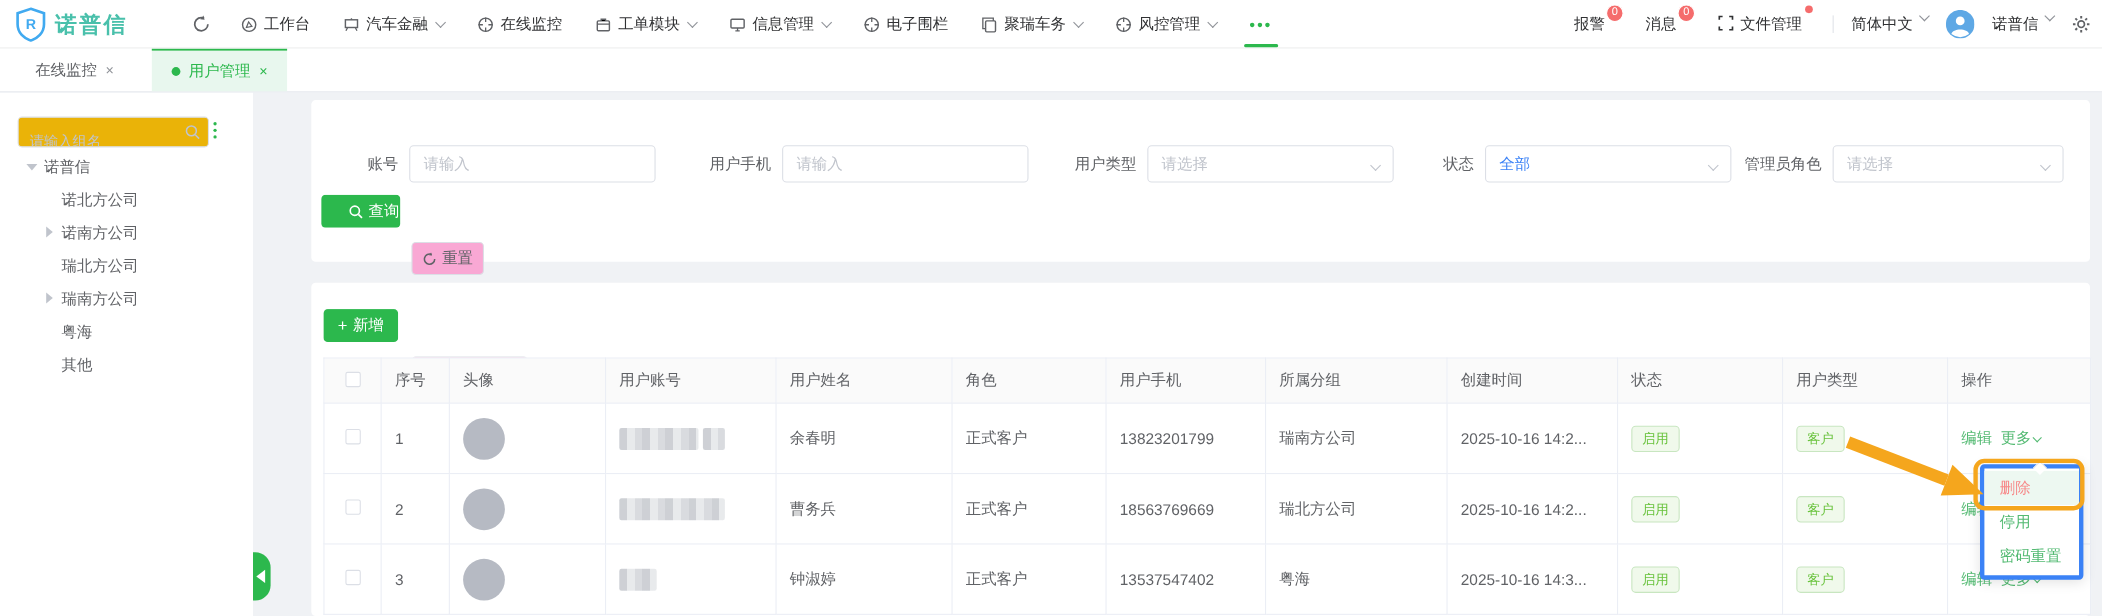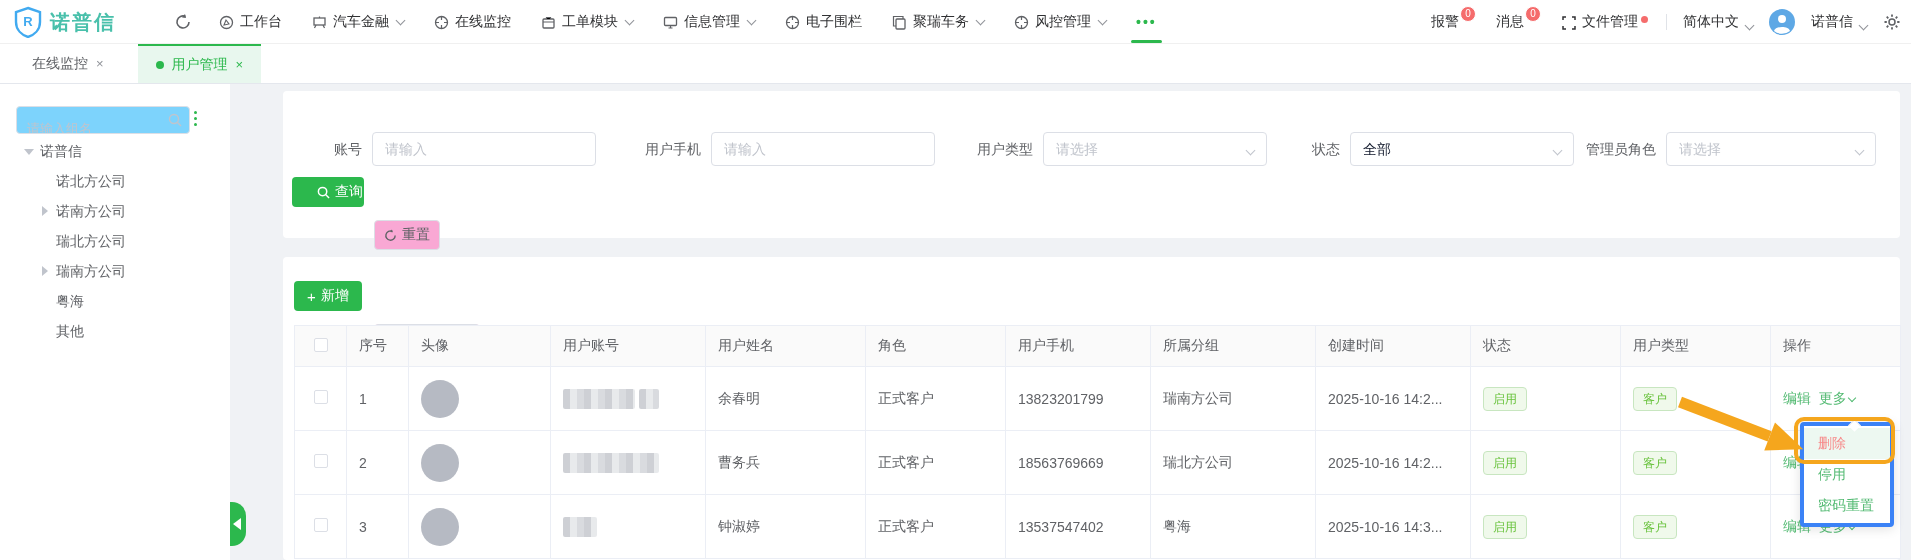--- a/index.html
+++ b/index.html
@@ -16,35 +16,35 @@
   #refresh-btn { left:174px; top:13px; }
   #topmenu { left:204px; top:0; height:44px; display:flex; align-items:center; }
   .mitem { display:flex; align-items:center; gap:6px; padding:0 15px; height:44px; cursor:pointer; color:#303133; }
   .mitem.more { color:#2cb84d; font-weight:bold; letter-spacing:2px; position:relative; }
   .mitem.more::after { content:""; position:absolute; left:10px; right:10px; bottom:1px; height:3px; background:#2cb84d; border-radius:2px; }
   .chev { display:inline-block; width:7px; height:7px; border-right:1.5px solid #909399; border-bottom:1.5px solid #909399; transform:rotate(45deg); margin-left:2px; position:relative; top:-2px; }
   #topright { right:10px; top:0; height:44px; display:flex; align-items:center; gap:16px; }
   .badge { display:inline-block; min-width:16px; height:16px; line-height:14px; text-align:center; background:#f56c6c; color:#fff; font-size:10px; border-radius:9px; border:1px solid #fff; position:relative; top:-9px; left:-4px; }
   .reddot { display:inline-block; width:7px; height:7px; background:#f56c6c; border-radius:50%; position:relative; top:-8px; left:-2px; }
   .vdiv { width:1px; height:16px; background:#e0e3e8; }
-  .withicon { display:flex; align-items:flex-end; gap:5px; cursor:pointer; }
+  .withicon { display:flex; align-items:flex-start; gap:5px; cursor:pointer; }
   #avatar-top { width:26px; height:26px; }
 
   
   #tabbar { left:0; top:44px; width:1911px; height:40px; background:#fff; border-bottom:1px solid #e4e7ed; z-index:15; display:flex; align-items:stretch; }
   .tab { display:flex; align-items:center; gap:8px; padding:0 18px; margin-left:14px; color:#606266; cursor:pointer; }
   .tab .x { color:#909399; font-size:13px; }
   .tab.active { background:#e8f7ee; color:#2cb84d; border-top:2px solid #2cb84d; margin-left:16px; }
   .tab.active .x { color:#2cb84d; }
   .tabdot { width:8px; height:8px; border-radius:50%; background:#2cb84d; }
   #tab-overflow { position:absolute; right:14px; top:60px; }
 
   
   #sidebar { left:0; top:84px; width:230px; height:476px; background:#fff; }
-  #group-search { left:16px; top:22px; width:174px; height:28px; border:1px solid #dcdfe6; border-radius:4px; padding:16px 26px 0 10px; font-size:13px; color:#606266; background:#7dd3fc; outline:none; }
+  #group-search { left:16px; top:22px; width:174px; height:28px; border:1px solid #dcdfe6; border-radius:4px; padding:16px 26px 0 10px; font-size:13px; color:#606266; background:#eab308; outline:none; }
   #group-search::placeholder { color:#c0c4cc; }
   #search-mag { left:168px; top:29px; }
   #side-dots { left:194px; top:27px; display:flex; flex-direction:column; gap:3px; }
   #side-dots i { width:3px; height:3px; background:#2cb84d; border-radius:50%; }
   .tree { left:0; top:52px; width:230px; }
   .tnode { height:30px; line-height:30px; color:#606266; cursor:pointer; position:relative; }
   .tnode .lbl { position:absolute; }
   .tri-down { position:absolute; left:24px; top:13px; border-left:5px solid transparent; border-right:5px solid transparent; border-top:6px solid #c0c4cc; }
   .tri-right { position:absolute; left:42px; top:10px; border-top:5px solid transparent; border-bottom:5px solid transparent; border-left:6px solid #c0c4cc; }
   #collapse-handle { left:230px; top:418px; width:16px; height:44px; background:#2cb84d; border-radius:0 14px 14px 0; cursor:pointer; }
@@ -53,21 +53,21 @@
   
   .card { background:#fff; border-radius:4px; }
   #filter-card { left:283px; top:91px; width:1617px; height:147px; }
   #table-card { left:283px; top:257px; width:1617px; height:303px; overflow:visible; }
 
   .flabel { position:absolute; height:34px; line-height:34px; color:#606266; text-align:right; }
   .finput, .fselect { position:absolute; height:34px; border:1px solid #dcdfe6; border-radius:4px; background:#fff; font-size:14px; }
   .finput { padding:0 12px; color:#606266; outline:none; width:224px; }
   .finput::placeholder { color:#c0c4cc; }
   .fselect { line-height:32px; padding:0 28px 0 12px; color:#c0c4cc; cursor:pointer; }
-  .fselect.hasval { color:#0f172a; }
+  .fselect.hasval { color:#3b82f6; }
   .fselect .chev { position:absolute; right:12px; top:14px; border-color:#c0c4cc; }
 
   .btn { position:absolute; height:30px; border-radius:4px; font-size:14px; display:flex; align-items:center; justify-content:center; gap:5px; cursor:pointer; border:1px solid transparent; }
   .btn.green { background:#2cb84d; color:#fff; }
   .btn.plain { background:#f9a8d4; color:#606266; border-color:#dcdfe6;margin-top:43px; }
 
   
   table { border-collapse:collapse; table-layout:fixed; position:absolute; left:11px; top:68px; width:1606px; background:#fff; }
   th, td { border-right:1px solid #ebeef5; border-bottom:1px solid #ebeef5; font-weight:normal; text-align:left; padding:0 12px; color:#606266; font-size:14px; overflow:hidden; white-space:nowrap; }
   thead th { background:#fafafa; height:41px; border-top:1px solid #ebeef5; color:#606266; }

